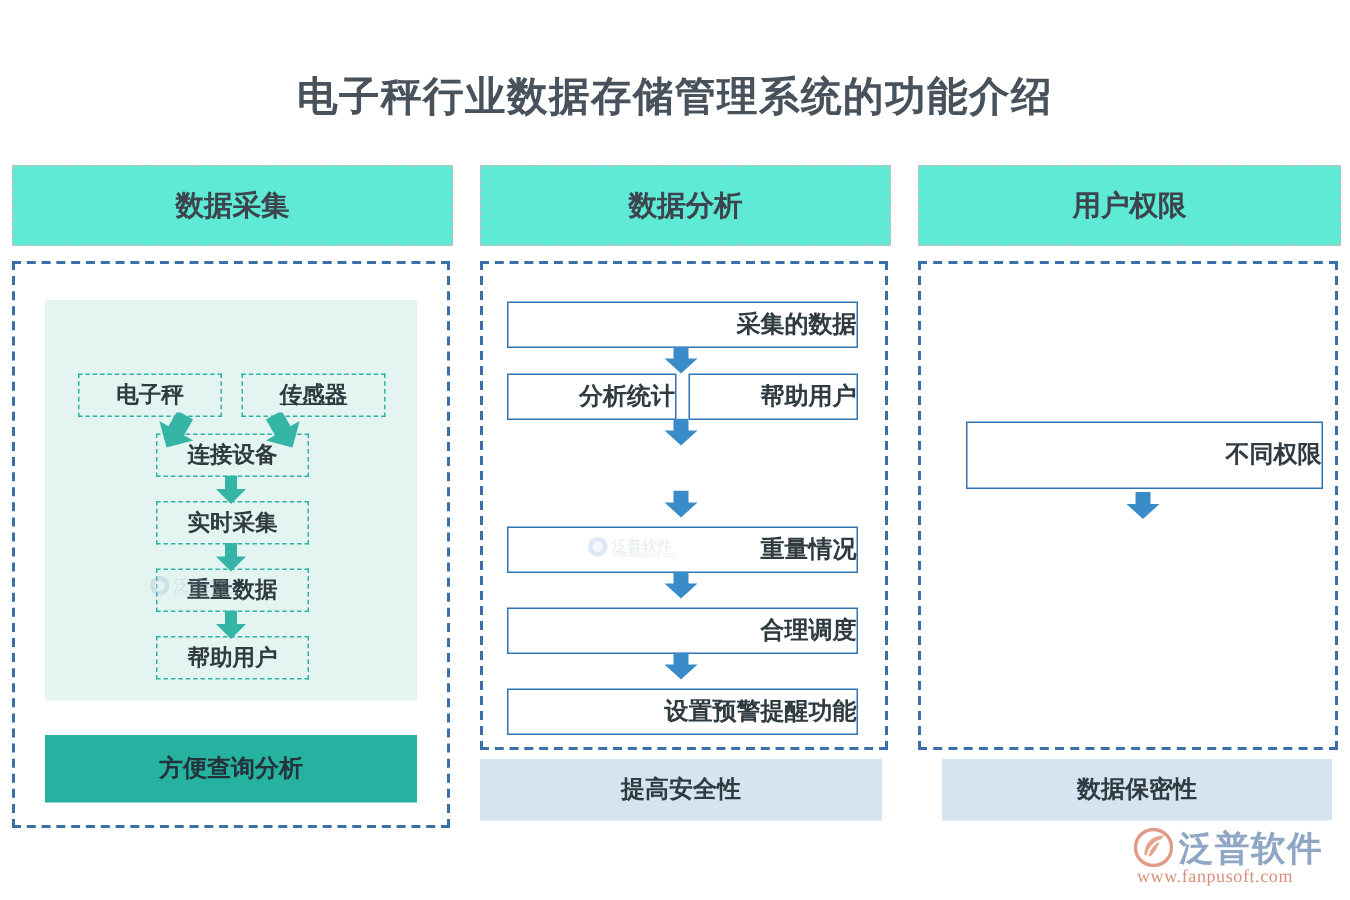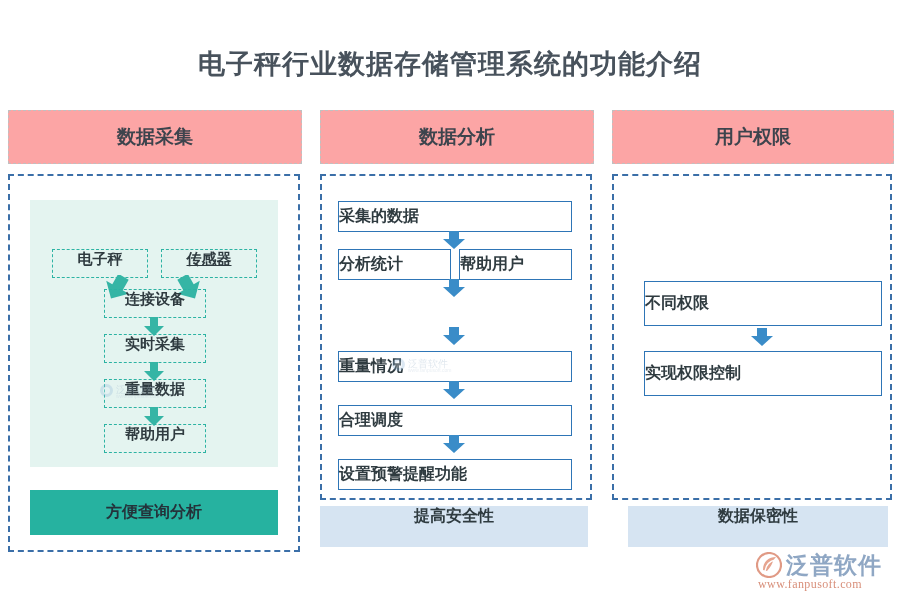--- a/index.html
+++ b/index.html
@@ -12,21 +12,21 @@
 
   
   .page-title{
     position:absolute;left:0;top:46px;width:900px;text-align:center;
     font-size:27px;font-weight:bold;color:#48525c;letter-spacing:1px;
     white-space:nowrap;
   }
 
   
   .col-header{
-    position:absolute;height:52px;background:#fca5a5;
+    position:absolute;height:52px;background:#5eead4;
     border:1px dashed #c0c0c0;
     display:flex;align-items:center;justify-content:center;
     font-size:19px;font-weight:bold;color:#3d444d;
   }
   #hdr-0{left:8px;top:110px;width:292px;}
   #hdr-1{left:320px;top:110px;width:272px;}
   #hdr-2{left:612px;top:110px;width:280px;}
 
   
   .col-body{position:absolute;border:2px dashed #3b6fa8;background:#ffffff;}
@@ -34,43 +34,43 @@
   #body-1{left:320px;top:174px;width:268px;height:322px;}
   #body-2{left:612px;top:174px;width:276px;height:322px;}
 
   
   .teal-panel{
     position:absolute;left:30px;top:200px;width:248px;height:267px;
     background:#e4f4f0;
   }
   .teal-box{
     position:absolute;border:1px dashed #2cb3a3;background:transparent;
-    display:flex;justify-content:center;
+    display:flex;align-items:center;justify-content:center;
     font-size:15px;font-weight:bold;color:#2f3b40;white-space:nowrap;
   }
   .teal-arrow{position:absolute;}
   .teal-btn{
     position:absolute;left:30px;top:490px;width:248px;height:45px;
     background:#26b2a0;
     display:flex;align-items:center;justify-content:center;
     font-size:16px;font-weight:bold;color:#24323a;
   }
 
   
   .blue-box{
     position:absolute;border:1.5px solid #2e75b6;background:#ffffff;
-    display:flex;align-items:center;justify-content:flex-start;
+    display:flex;align-items:center;justify-content:flex-end;
     font-size:16px;font-weight:bold;color:#2f3b40;white-space:nowrap;
   }
   .blue-arrow{position:absolute;}
 
   
   .footer-bar{
     position:absolute;height:41px;background:#d6e4f2;
-    display:flex;justify-content:center;
+    display:flex;align-items:center;justify-content:center;
     font-size:16px;font-weight:bold;color:#2f3b40;
   }
   #foot-1{left:320px;top:506px;width:268px;}
   #foot-2{left:628px;top:506px;width:260px;}
 
   
   .wm{position:absolute;pointer-events:none;opacity:.30;}
   .wm-mark{
     width:13px;height:13px;border-radius:50%;
     background:#8fb6d8;position:absolute;left:0;top:1px;
@@ -237,23 +237,20 @@
   </div>
 
   <div class="blue-box" style="left:644px;top:281px;width:236px;height:43px;">
     <span>不同权限</span>
   </div>
 
   <svg class="blue-arrow" style="left:749px;top:328px;width:26px;height:19px;" viewBox="0 0 26 19">
     <path d="M8 0 L18 0 L18 8 L24 8 L13 18 L2 8 L8 8 Z" fill="#3a8cc8"></path>
   </svg>
 
-  <div class="blue-box" style="left:644px;top:351px;width:236px;height:43px;">
-    <span>实现权限控制</span>
-  </div>
 
   <div class="footer-bar" id="foot-2">
     <span>数据保密性</span>
   </div>
 
   <div class="brand">
     <svg class="brand-mark" viewBox="0 0 26 26">
       <path d="M13 1 A12 12 0 1 0 13 25 A12 12 0 1 0 13 1 Z" fill="none" stroke="#e09a85" stroke-width="2.2"></path>
       <path d="M7 18 C7 9 13 5 20 5 C16 9 17 13 11 19 Z" fill="#e6a48f"></path>
       <path d="M9 19 C10 13 14 9 19 8" fill="none" stroke="#ffffff" stroke-width="1.4"></path>

